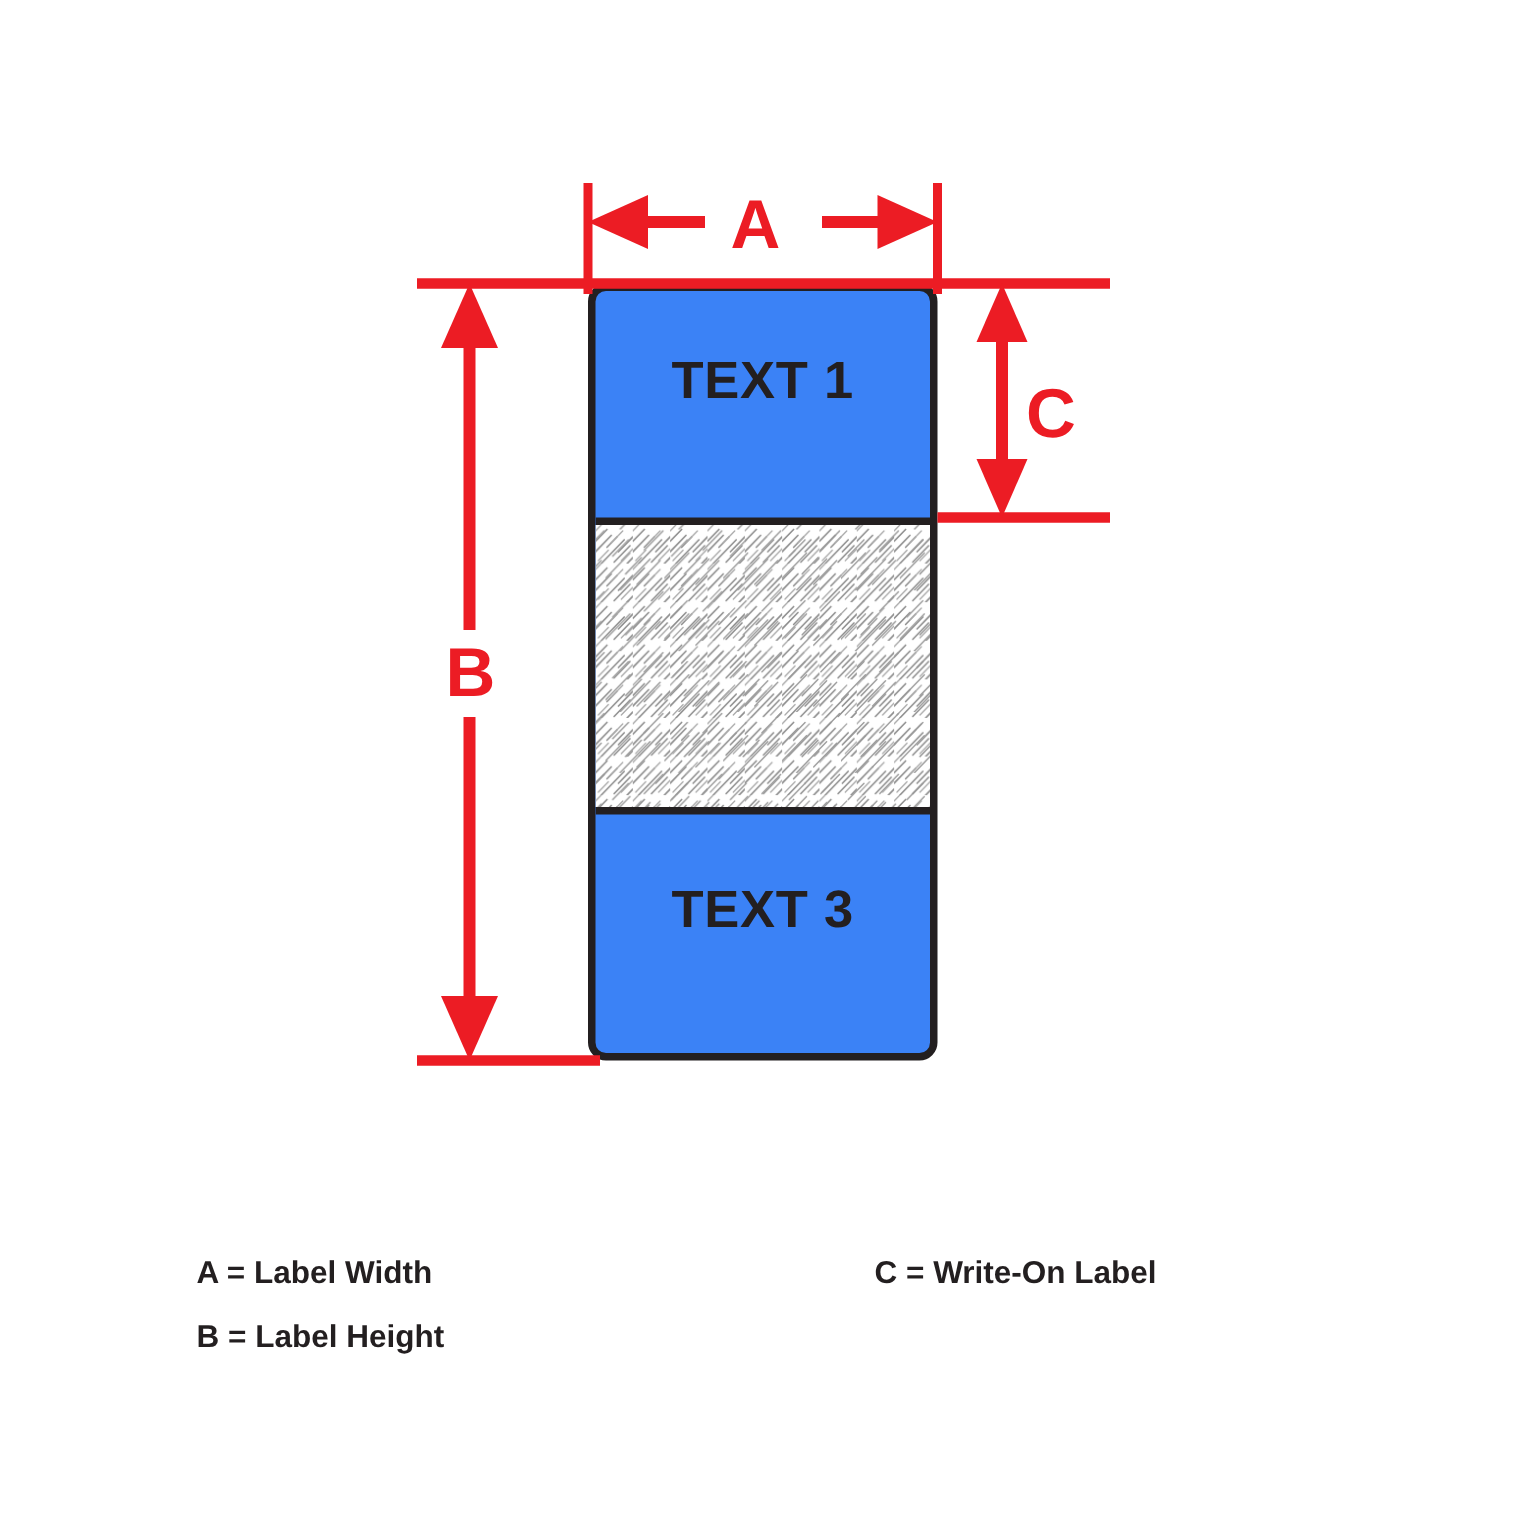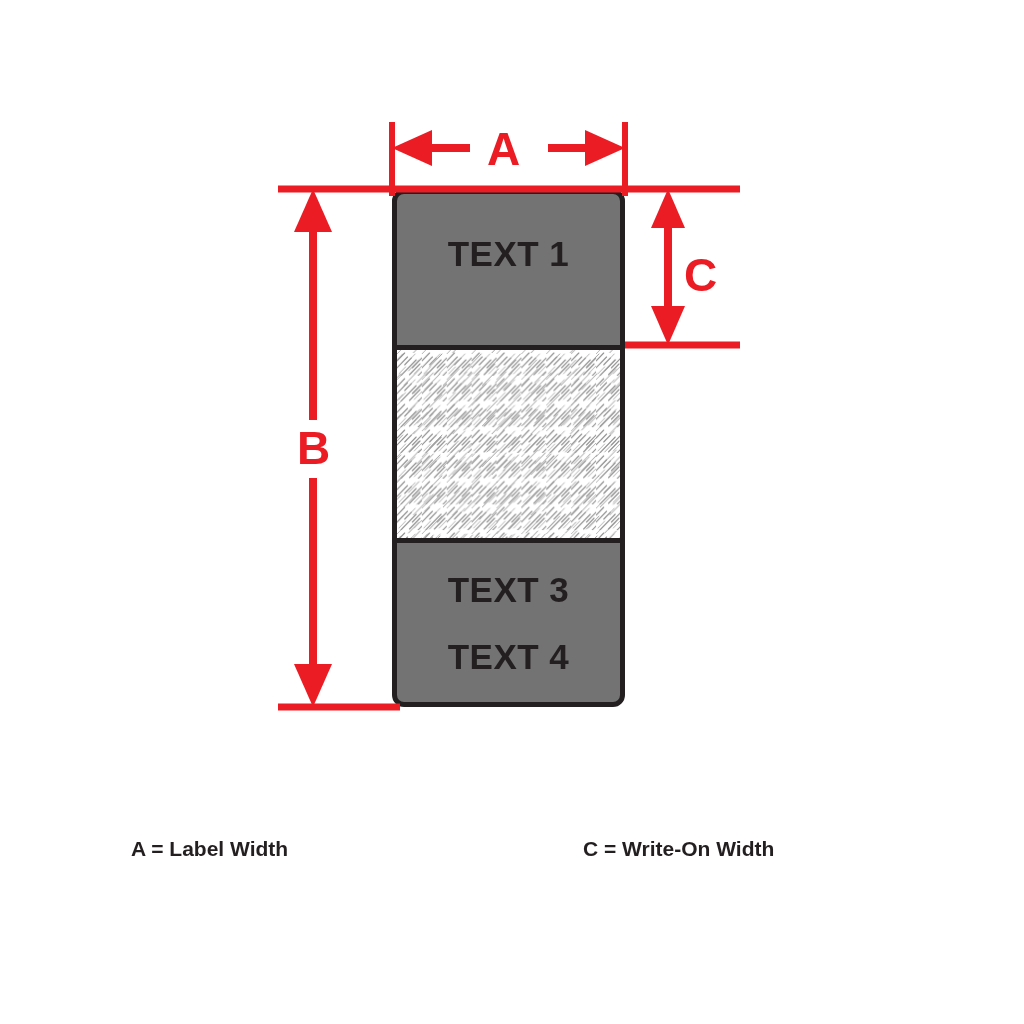--- a/index.html
+++ b/index.html
@@ -23,21 +23,21 @@
   
   .label-box {
     position: absolute;
     left: 392px;
     top: 189px;
     width: 233px;
     height: 518px;
     box-sizing: border-box;
     border: 5px solid #231f20;
     border-radius: 12px;
-    background: #737373;
+    background: #3b82f6;
     overflow: hidden;
   }
   .label-section {
     position: absolute;
     left: 0;
     width: 100%;
     box-sizing: border-box;
     display: flex;
     flex-direction: column;
     align-items: center;
@@ -155,21 +155,20 @@
           </defs>
           <rect x="0" y="0" width="233" height="190" fill="#ffffff"></rect>
           <rect x="0" y="0" width="233" height="190" fill="url(#scribble)"></rect>
           <rect x="0" y="0" width="233" height="190" fill="url(#scribble2)"></rect>
         </svg>
       </div>
     </div>
 
     <div class="label-section sec-bottom">
       <div class="label-line">TEXT 3</div>
-      <div class="label-line">TEXT 4</div>
     </div>
   </div>
 
   <div class="dim-layer">
     <svg width="1024" height="1024" viewBox="0 0 1024 1024" xmlns="http://www.w3.org/2000/svg">
 
       <line x1="392" y1="122" x2="392" y2="196" stroke="#ec1c24" stroke-width="6"></line>
 
       <line x1="625" y1="122" x2="625" y2="196" stroke="#ec1c24" stroke-width="6"></line>
 
@@ -202,19 +201,20 @@
 
     
     <div class="dim-letter letter-a">A</div>
     <div class="dim-letter letter-b">B</div>
     <div class="dim-letter letter-c">C</div>
   </div>
 
   <div class="legend">
     <div class="legend-col legend-col-left">
       <div class="legend-row">A = Label Width</div>
+      <div class="legend-row">B = Label Height</div>
     </div>
     <div class="legend-col legend-col-right">
-      <div class="legend-row">C = Write-On Width</div>
+      <div class="legend-row">C = Write-On Label</div>
     </div>
   </div>
 
 </div>
 
 </body></html>

